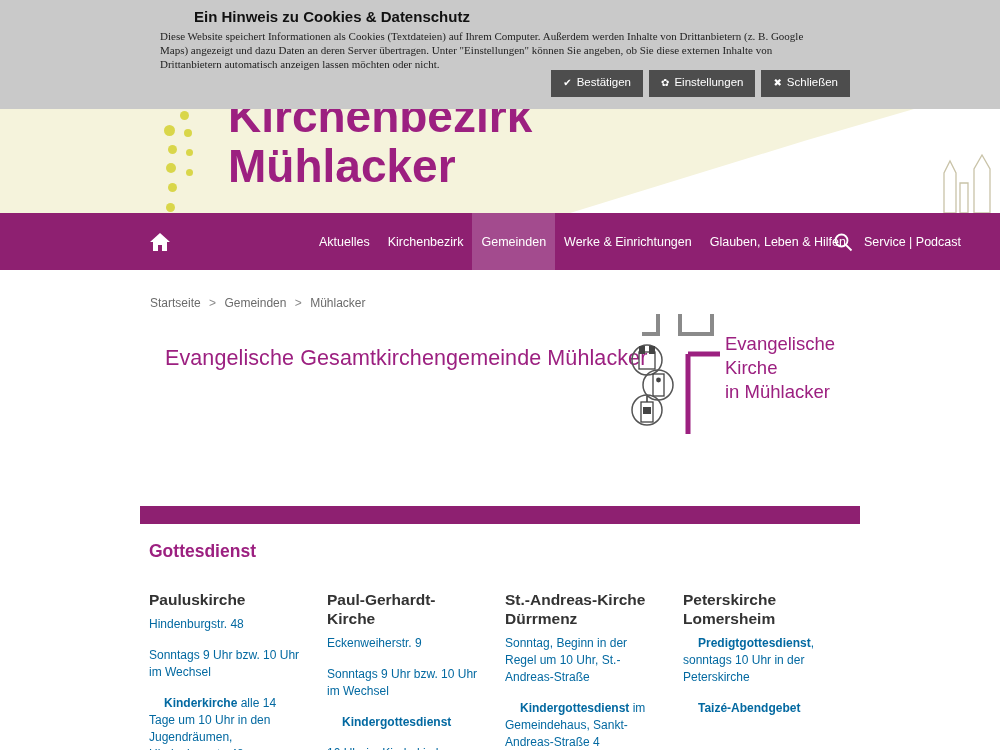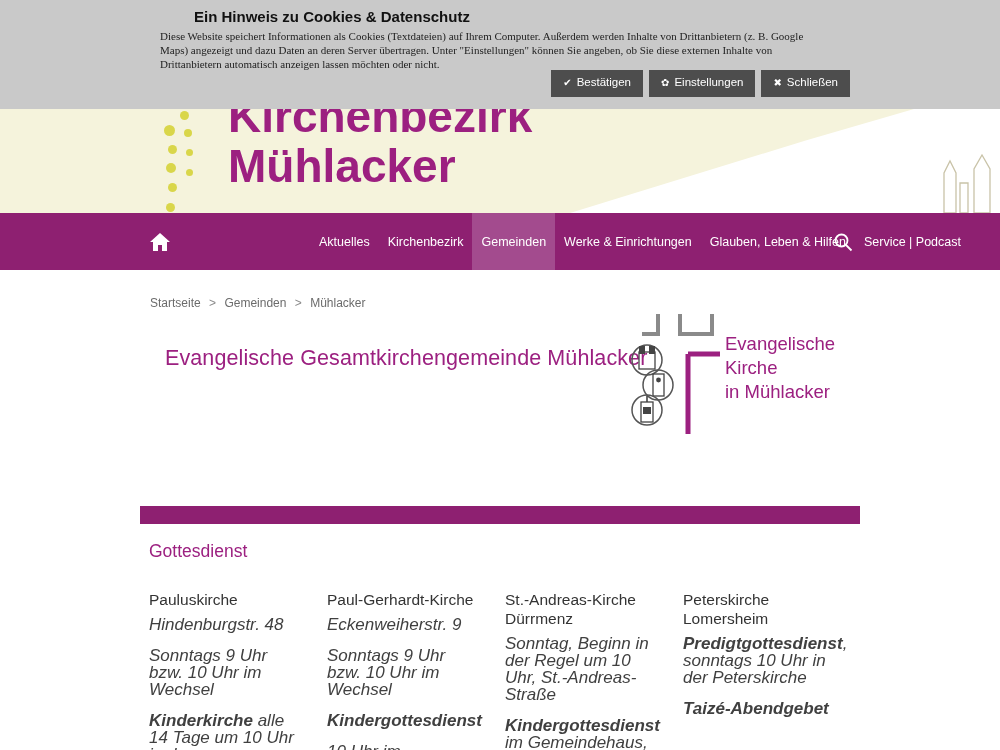--- a/index.html
+++ b/index.html
@@ -232,52 +232,51 @@
     height: 18px;
     background: #8e2071;
   }
 
   .section-title {
     position: absolute;
     left: 149px;
     top: 271px;
     font-size: 17.5px;
     color: #9c2080;
-    font-weight: normal;
+    font-weight: bold;
     margin: 0;
   }
 
   .columns {
     position: absolute;
     left: 149px;
     top: 320px;
     width: 740px;
     display: flex;
     gap: 0;
   }
   .col {
     width: 178px;
     padding-right: 22px;
     box-sizing: border-box;
   }
   .col h3 {
     margin: 0 0 7px 0;
     font-size: 15.5px;
-    font-weight: normal;
+    font-weight: bold;
     color: #333333;
     line-height: 19px;
   }
   .col p {
     margin: 0 0 14px 0;
-    font-size: 17px;
+    font-size: 12px;
     line-height: 17px;
-    color: #404040;
-    font-style: italic;
-  }
-  .col p b { font-weight: bold; }
+    color: #0369a1;
+  }
+  .col p b { font-weight: bold; margin-left: 15px; }
 </style>
 </head>
 <body>
 
 <div class="cookie-banner">
   <div class="cookie-inner">
     <div class="cookie-title">Ein Hinweis zu Cookies &amp; Datenschutz</div>
     <div class="cookie-text">Diese Website speichert Informationen als Cookies (Textdateien) auf Ihrem Computer. Außerdem werden Inhalte von Drittanbietern (z. B. Google Maps) angezeigt und dazu Daten an deren Server übertragen. Unter "Einstellungen" können Sie angeben, ob Sie diese externen Inhalte von Drittanbietern automatisch anzeigen lassen möchten oder nicht.</div>
     <div class="cookie-buttons">
       <button class="cookie-btn">

